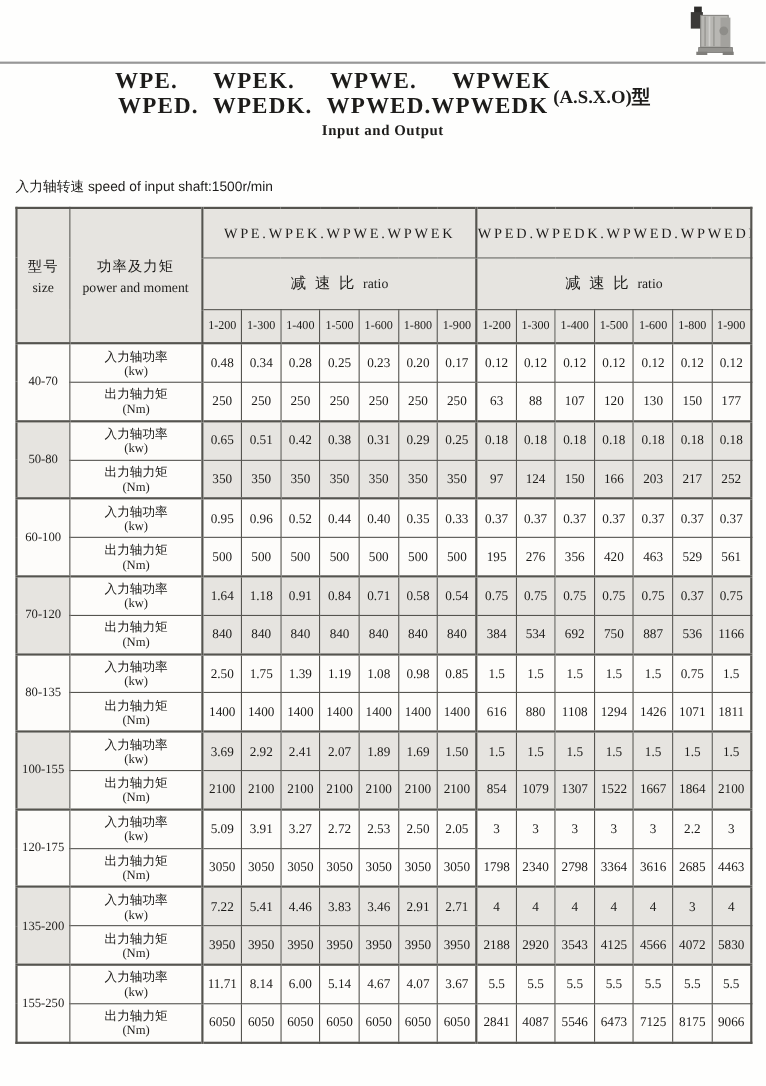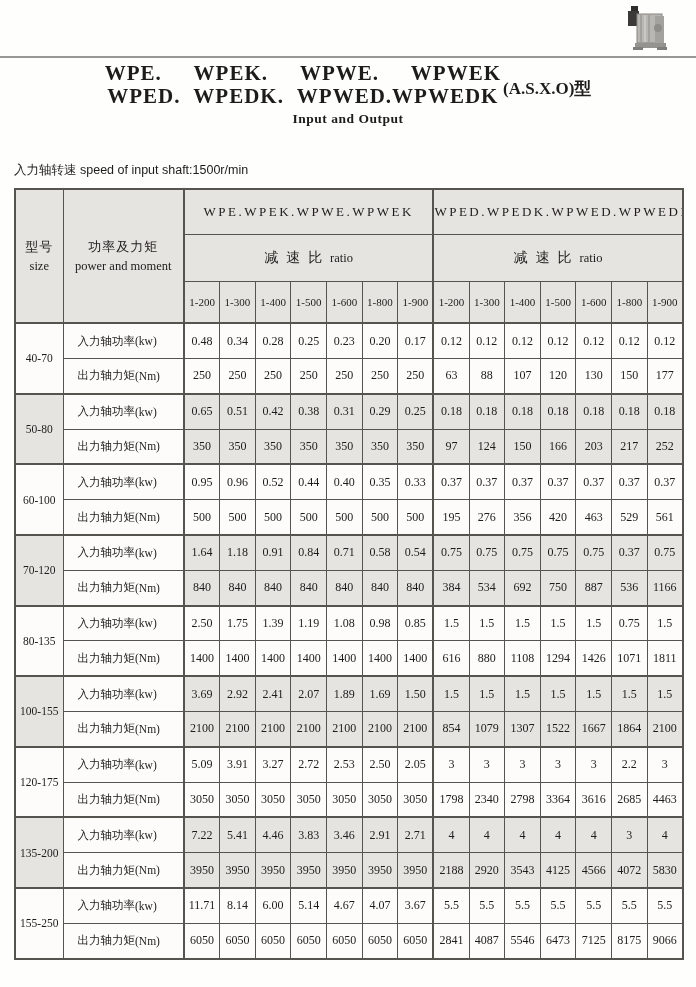--- a/index.html
+++ b/index.html
@@ -29,33 +29,33 @@
 
   .speed-note{margin:35px 0 0 14px;font-size:12.5px;text-align:left;}
 
   table.spec{
     margin:9px 0 0 14px;width:668px;border-collapse:collapse;table-layout:fixed;
     border:2px solid var(--border);
   }
   col.c-size{width:48px;} col.c-label{width:121px;} col.c-val{width:35.64px;}
   th,td{border:1px solid var(--border);overflow:hidden;}
   thead th{background:var(--shade);font-weight:normal;}
-  thead tr.h1 th{height:45px;} thead tr.h2 th{height:47px;} thead tr.h3 th{height:42px;}
+  thead tr.h1 th{height:45px;} thead tr.h2 th{height:47px;} thead tr.h3 th{height:31px;}
   thead tr.h3 th{border-bottom:2px solid var(--border);}
   .head-two .cn{display:block;font-size:13px;letter-spacing:1px;}
   .head-two .en{display:block;font-family:"Liberation Serif",serif;font-size:12.5px;margin-top:3px;}
   .group-title{font-family:"Liberation Serif",serif;font-size:13px;letter-spacing:2.5px;}
   .ratio-label{font-size:14px;letter-spacing:2px;}
   .ratio-label .en{font-family:"Liberation Serif",serif;font-size:12.5px;letter-spacing:0;}
   .ratio-val{font-family:"Liberation Serif",serif;font-size:11px;}
 
   tbody td{height:35.3px;background:var(--cellwhite);text-align:center;vertical-align:middle;}
   td.size-cell{font-family:"Liberation Serif",serif;font-size:11.5px;}
   td.row-label{background:var(--cellwhite)!important;}
-  .row-label-inner{display:flex;align-items:center;padding:0 13px 0 14px;}
+  .row-label-inner{display:flex;justify-content:space-between;align-items:center;padding:0 13px 0 14px;flex-direction:column;}
   .lbl-cn{font-size:11.5px;}
   .lbl-unit{font-family:"Liberation Serif",serif;font-size:11.5px;}
   td.value{font-family:"Liberation Serif",serif;font-size:12px;}
   td.shaded{background:var(--shade);}
   tr.gsep td{border-top:2px solid var(--border);}
   .vsep-data{border-left:2px solid var(--border)!important;text-align:center;}
   .vsep-group{border-left:2px solid var(--border)!important;}
 </style>
 </head>
 <body>

